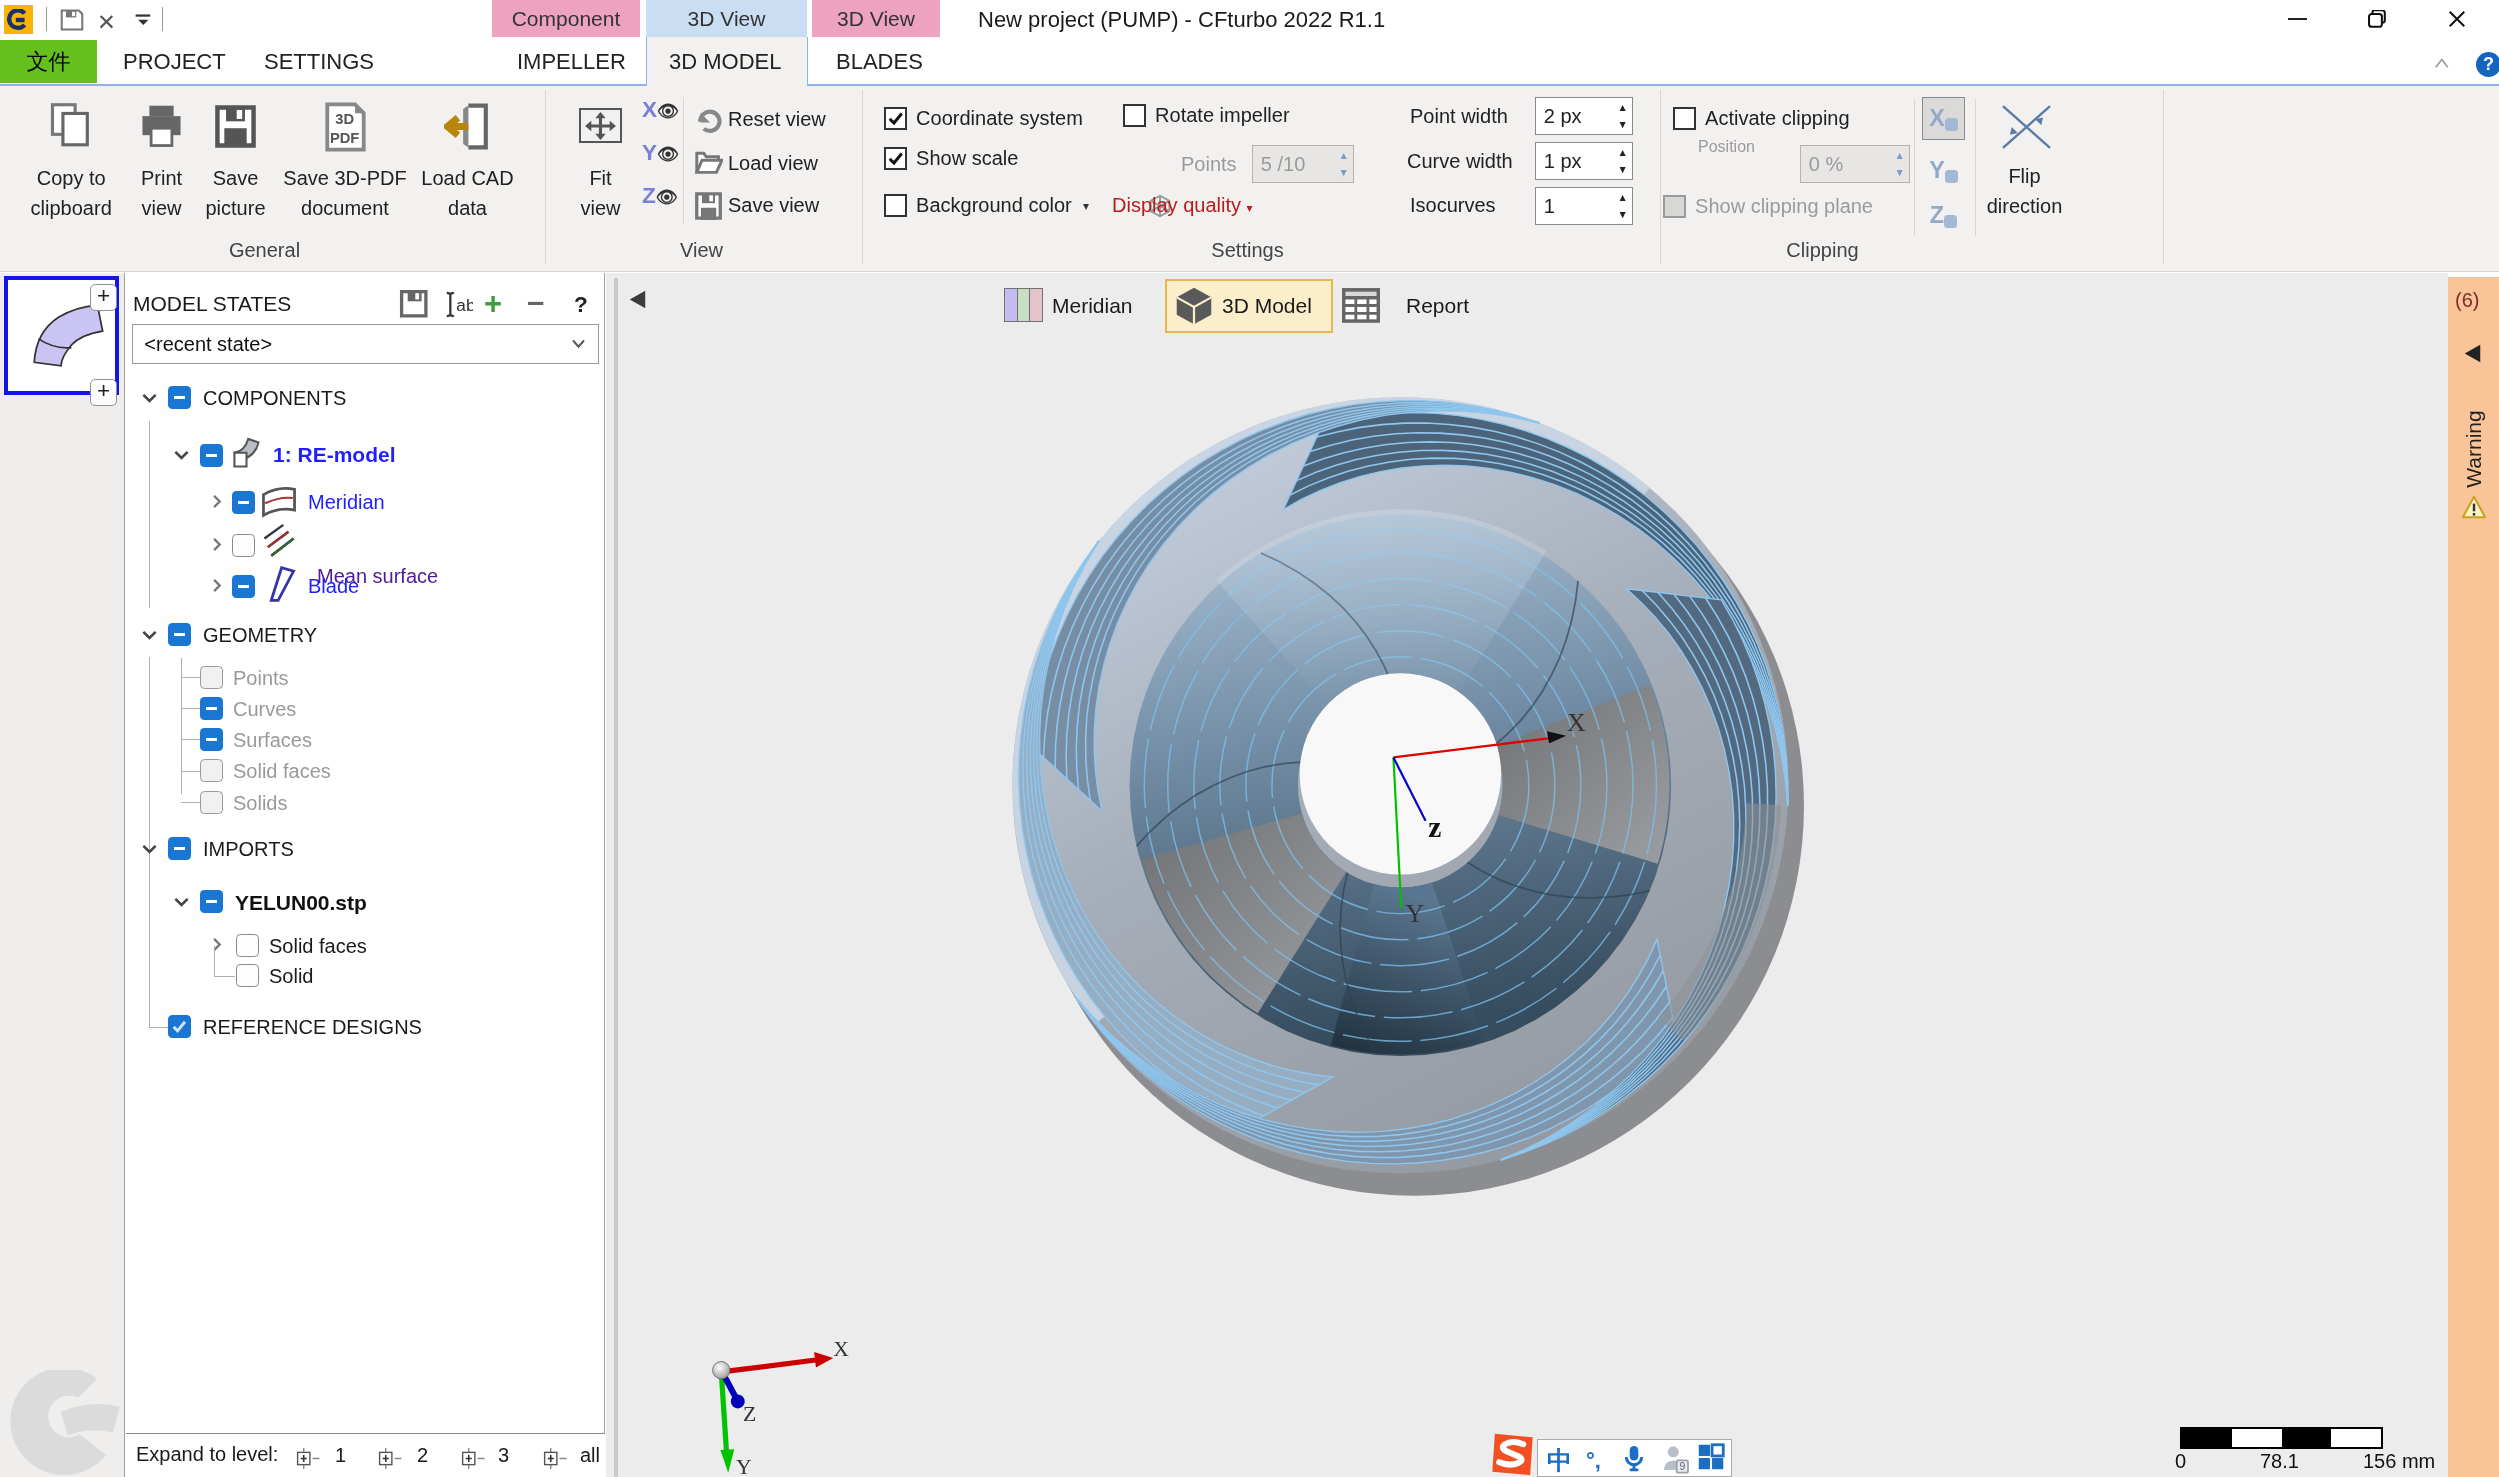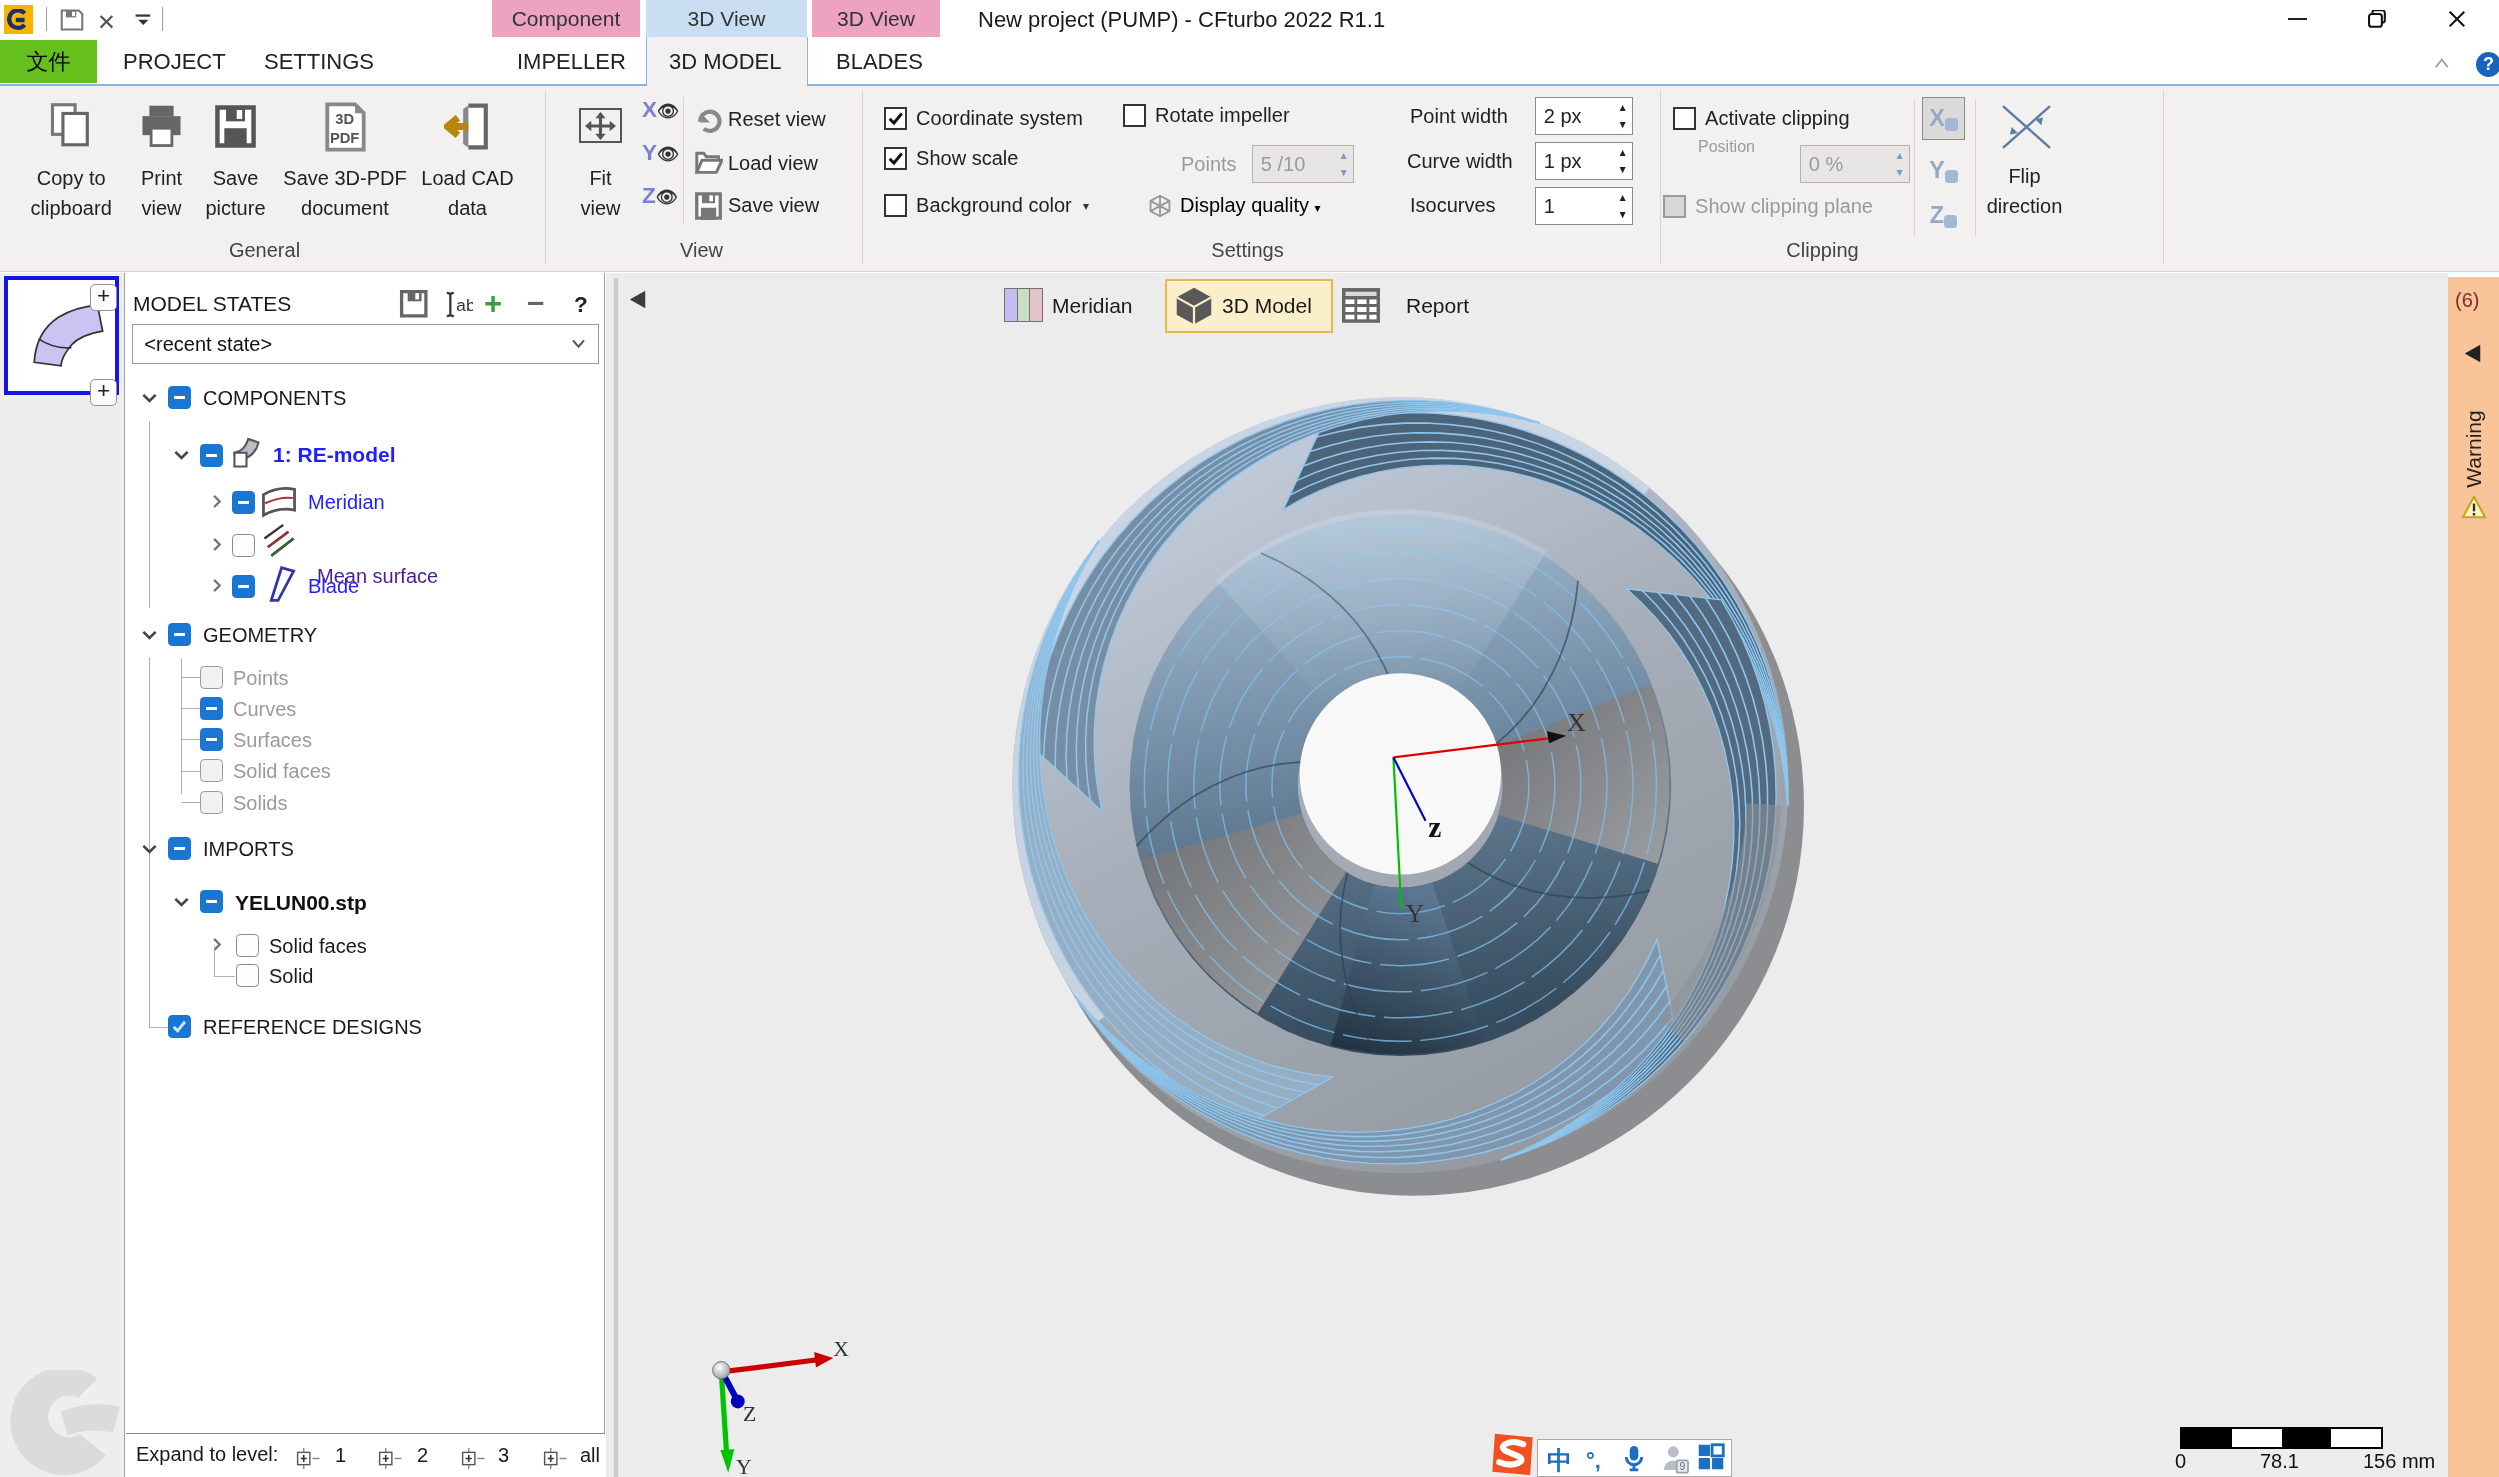--- a/index.html
+++ b/index.html
@@ -148,21 +148,21 @@
 <div class="cbrow" style="left:884px;top:194px;"><span class="cb"></span>Background color <span style="font-size:12px;color:#333;margin-left:1.7px;">▾</span></div>
 <div class="cbrow" style="left:1123px;top:104px;"><span class="cb"></span>Rotate impeller</div>
 <div class="abs" style="left:1181px;top:153px;font-size:20px;color:#9a9a9a;">Points</div>
 <div class="spin" style="left:1252px;top:145px;width:102px;background:#e8e6e4;color:#9a9a9a;border-color:#b5b2af;">5 /10<span class="spinarr" style="color:#7a9ec7;">
       <span>▲</span>
       <span>▼</span>
     </span></div>
 <div class="abs" style="left:1148px;top:194px;"><svg width="24" height="24" viewBox="0 0 14 14">
       <path d="M7 1 l5.5 3 v6 l-5.5 3 l-5.5-3 v-6 z M1.5 4 l11 6 M12.5 4 l-11 6 M7 1 v12" fill="none" stroke="#999" stroke-width="1.1"></path>
     </svg></div>
-<div class="abs" style="left:1180px;top:194px;font-size:20px;color:#000000;">Display quality <span style="font-size:12px;">▾</span></div>
+<div class="abs" style="left:1112px;top:194px;font-size:20px;color:#b91c1c;">Display quality <span style="font-size:12px;">▾</span></div>
 <div class="glabel" style="left:1165px;width:165px;">Settings</div>
 <div class="abs" style="left:1410px;top:105px;font-size:20px;color:#222;">Point width</div>
 <div class="spin" style="left:1535px;top:97px;width:98px;">2 px<span class="spinarr">
       <span>▲</span>
       <span>▼</span>
     </span></div>
 <div class="abs" style="left:1407px;top:150px;font-size:20px;color:#222;">Curve width</div>
 <div class="spin" style="left:1535px;top:142px;width:98px;">1 px<span class="spinarr">
       <span>▲</span>
       <span>▼</span>

